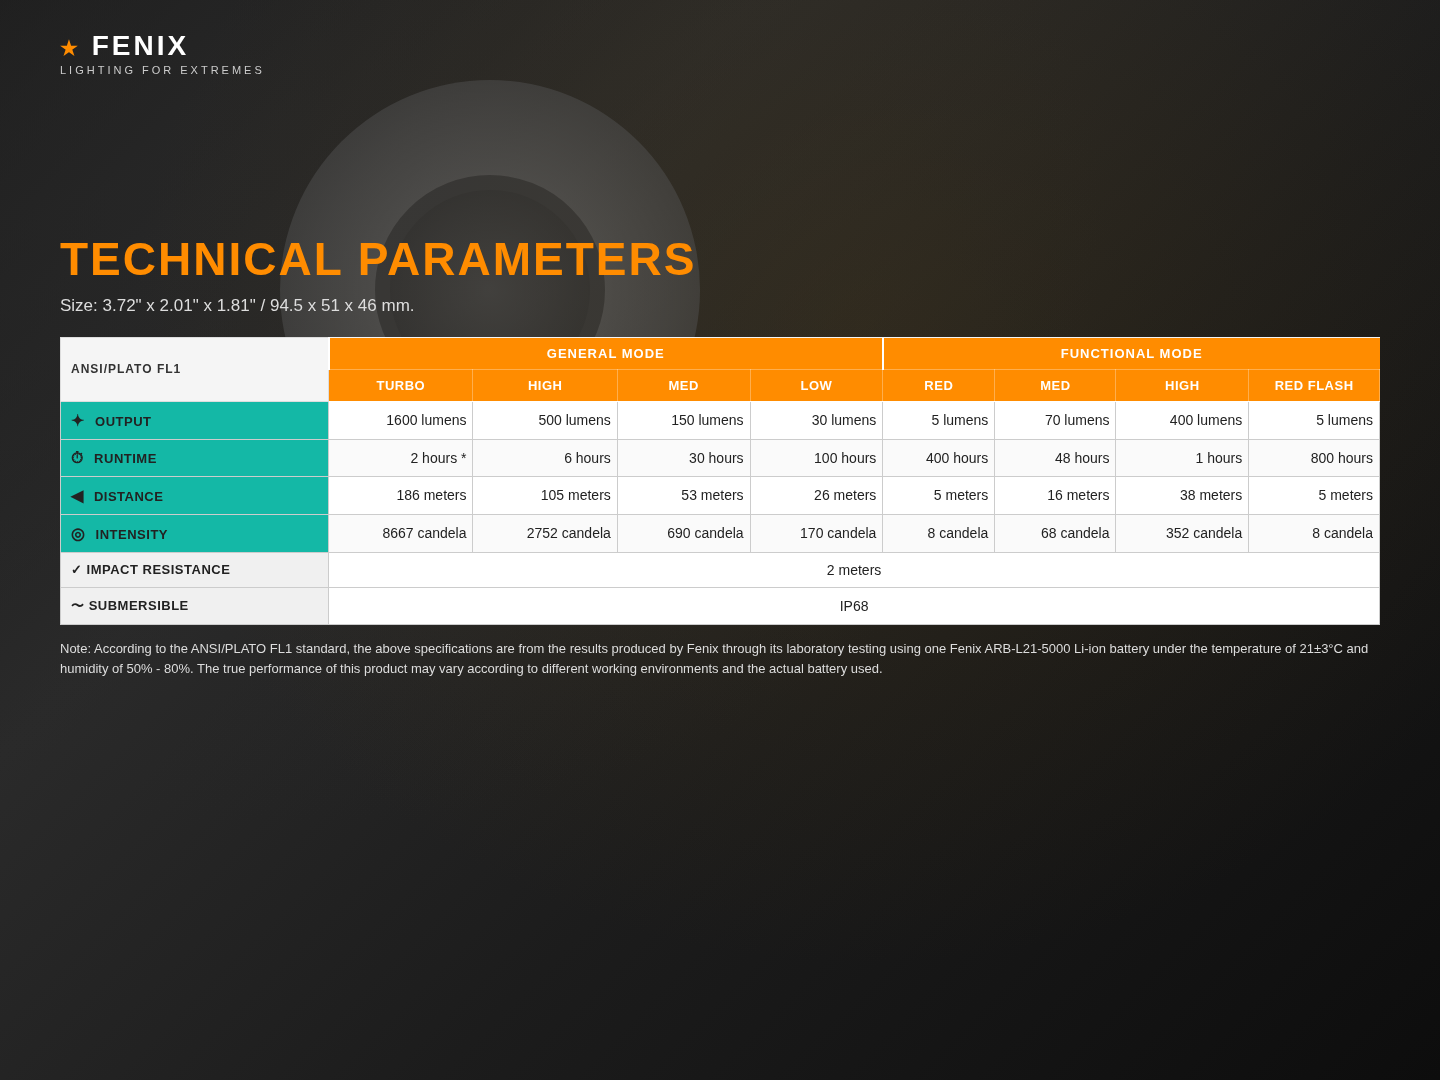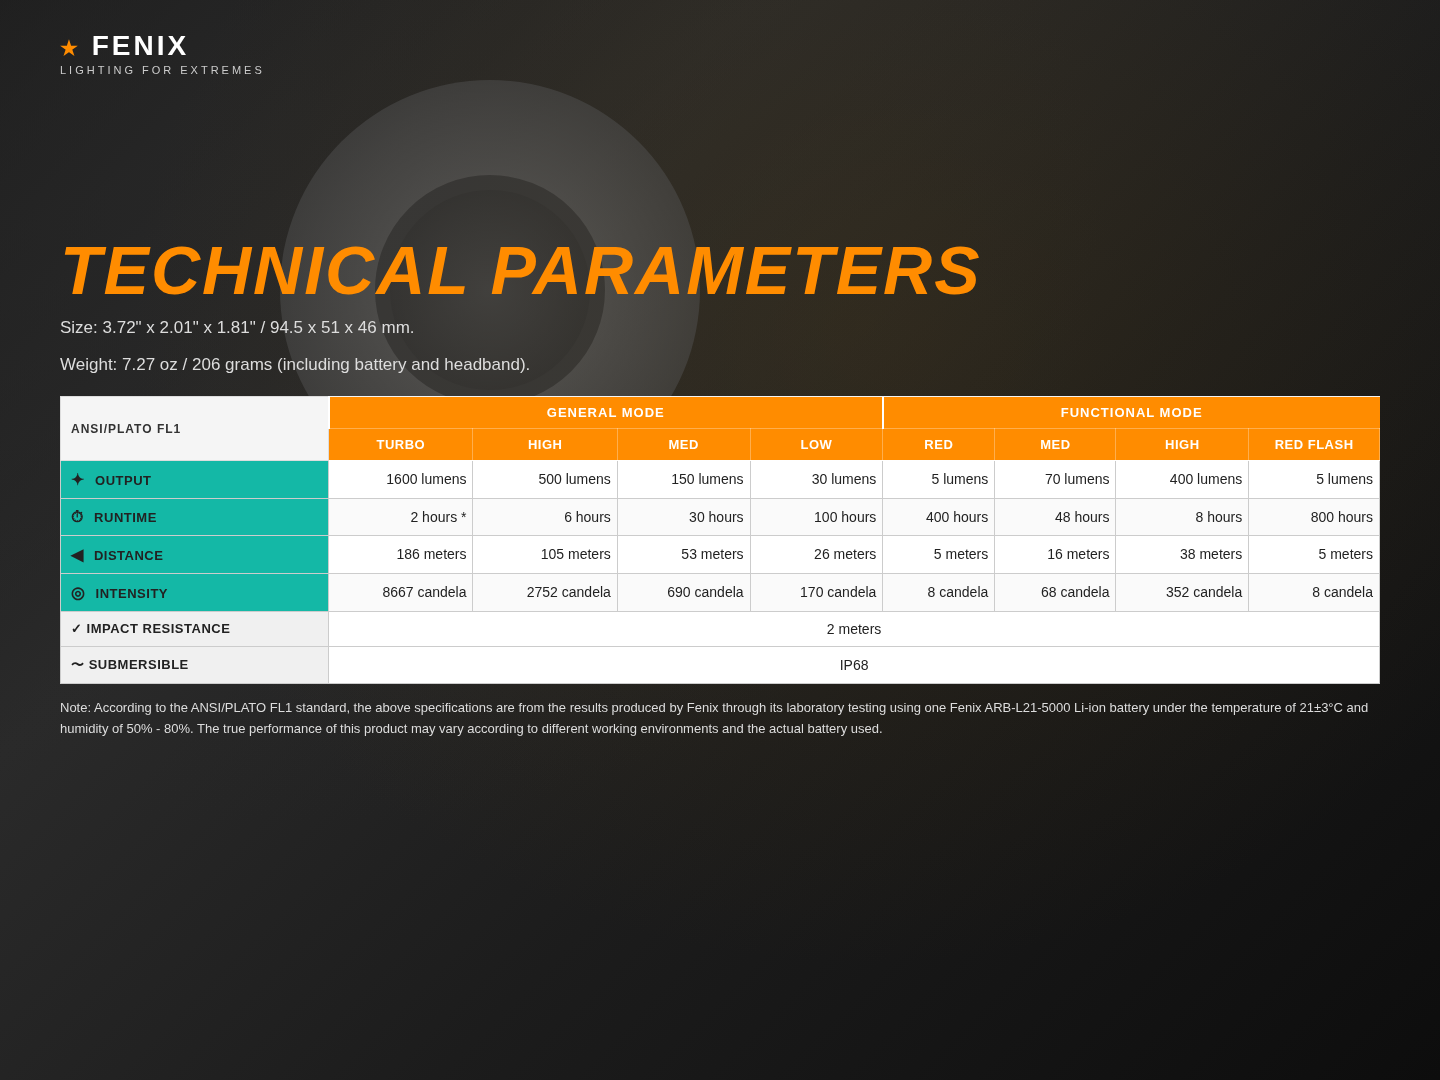--- a/index.html
+++ b/index.html
@@ -88,25 +88,24 @@
       margin-top: 2px;
     }
 
     
     .title-section {
       margin-bottom: 12px;
     }
 
     .main-title {
       color: #FF8C00;
-      font-size: 68px;
+      font-size: 46px;
       font-weight: 900;
       text-transform: uppercase;
       letter-spacing: 2px;
-      font-style: italic;
       line-height: 1;
     }
 
     .subtitle-text {
       color: #ddd;
       font-size: 17px;
       margin-top: 10px;
       line-height: 1.6;
     }
 
@@ -239,21 +238,20 @@
     <div class="logo-text">
       <span class="logo-star">★</span>
       <span>FENIX</span>
     </div>
     <div class="logo-tagline">LIGHTING FOR EXTREMES</div>
   </div>
 
   <div class="title-section">
     <div class="main-title">TECHNICAL PARAMETERS</div>
     <div class="subtitle-text">Size: 3.72" x 2.01" x 1.81" / 94.5 x 51 x 46 mm.</div>
-    <div class="subtitle-text">Weight: 7.27 oz / 206 grams (including battery and headband).</div>
   </div>
 
   <div class="table-wrapper">
     <table>
       <thead>
 
         <tr class="header-mode-row">
           <th class="ansi-cell" rowspan="2">ANSI/PLATO FL1</th>
           <th colspan="4" class="mode-span">GENERAL MODE</th>
           <th colspan="4" class="mode-span">FUNCTIONAL MODE</th>
@@ -291,21 +289,21 @@
           <td class="label-td">
             <span class="icon-sym">⏱</span>
             <span>RUNTIME</span>
           </td>
           <td>2 hours *</td>
           <td>6 hours</td>
           <td>30 hours</td>
           <td>100 hours</td>
           <td>400 hours</td>
           <td>48 hours</td>
-          <td>8 hours</td>
+          <td>1 hours</td>
           <td>800 hours</td>
         </tr>
 
         <tr class="data-row">
           <td class="label-td">
             <span class="icon-sym">◀</span>
             <span>DISTANCE</span>
           </td>
           <td>186 meters</td>
           <td>105 meters</td>

